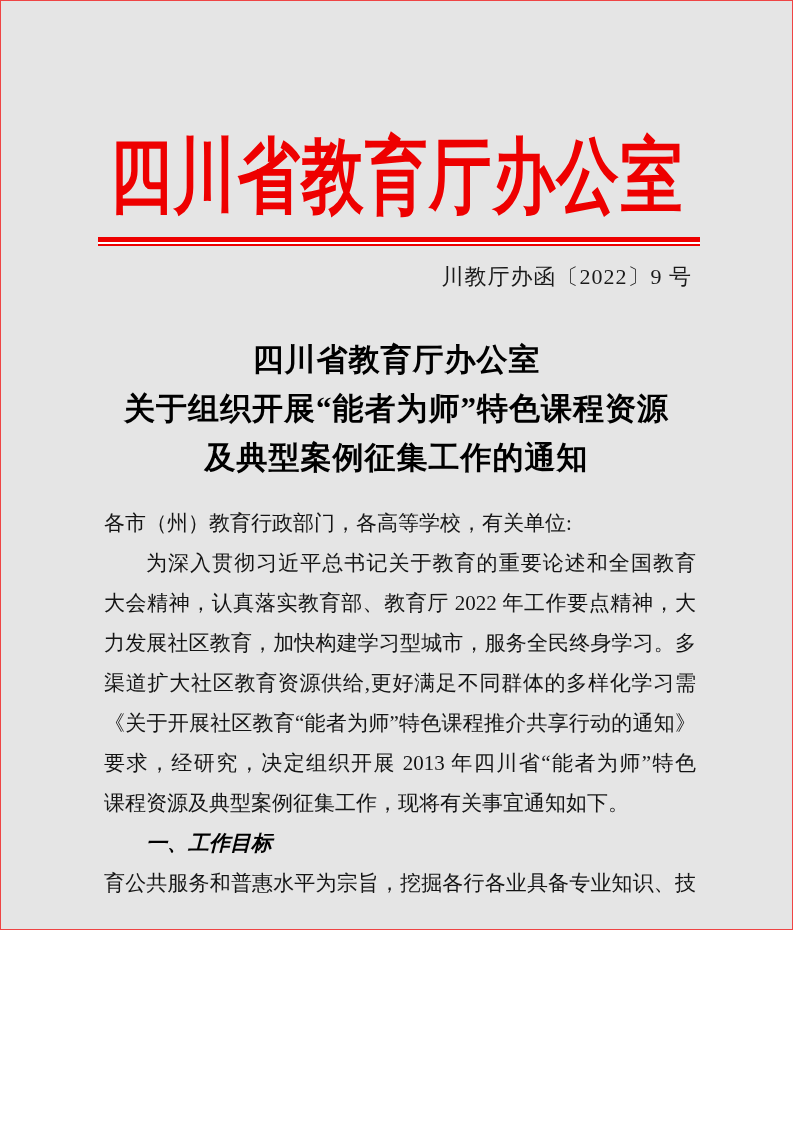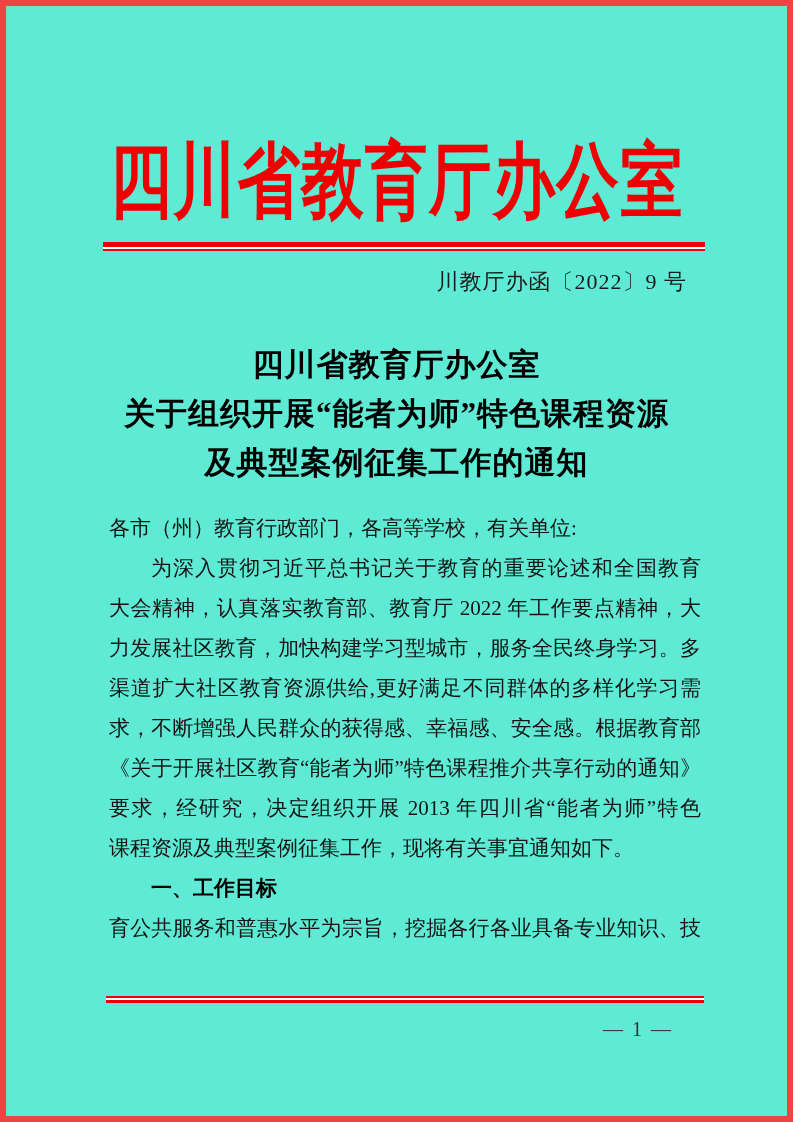--- a/index.html
+++ b/index.html
@@ -1,21 +1,21 @@
 <!DOCTYPE html>
 <html style="--accent: #ee0000;"><head>
 <meta charset="utf-8">
 <style>
   html, body { margin: 0; padding: 0; background: #ffffff; }
   .page {
     position: relative;
     width: 793px;
-    height: 1122px;
-    background: #5eead4;
-    border: 6px solid #ef4444;
+    height: 930px;
+    background: #e5e5e5;
+    border: 1px solid #ef4444;
     box-sizing: border-box;
     overflow: hidden;
     font-family: "Liberation Serif", "DejaVu Serif", serif;
     color: #1a1a1a;
   }
 
   
   .letterhead {
     position: absolute;
     top: 124px; left: 0; right: 0;
@@ -83,20 +83,21 @@
     white-space: normal;
     text-align: justify;
     text-align-last: justify;
   }
   .body-block .line.indent { padding-left: 42px; }
   .body-block .line.heading {
     font-family: "Liberation Sans", "DejaVu Sans", sans-serif;
     font-weight: bold;
     font-size: 21px;
     color: #000000;
+    font-style: italic;
   }
 
   
   .rule-bottom { position: absolute; top: 990px; left: 100px; width: 598px; }
   .rule-bottom .bar-a { height: 2px; background: var(--accent, #ee0000); }
   .rule-bottom .gap { height: 2px; background: #ffffff; }
   .rule-bottom .bar-b { height: 3px; background: var(--accent, #ee0000); }
 
   
   .page-number {
@@ -130,21 +131,20 @@
       <div class="t-line">关于组织开展“能者为师”特色课程资源</div>
       <div class="t-line">及典型案例征集工作的通知</div>
     </div>
 
   <div class="body-block">
       <div class="line">各市（州）教育行政部门，各高等学校，有关单位:</div>
       <div class="line indent justify">为深入贯彻习近平总书记关于教育的重要论述和全国教育</div>
       <div class="line justify">大会精神，认真落实教育部、教育厅 2022 年工作要点精神，大</div>
       <div class="line justify">力发展社区教育，加快构建学习型城市，服务全民终身学习。多</div>
       <div class="line justify">渠道扩大社区教育资源供给,更好满足不同群体的多样化学习需</div>
-      <div class="line justify">求，不断增强人民群众的获得感、幸福感、安全感。根据教育部</div>
       <div class="line justify">《关于开展社区教育“能者为师”特色课程推介共享行动的通知》</div>
       <div class="line justify">要求，经研究，决定组织开展 2013 年四川省“能者为师”特色</div>
       <div class="line">课程资源及典型案例征集工作，现将有关事宜通知如下。</div>
       <div class="line indent heading">一、工作目标</div>
       <div class="line justify">育公共服务和普惠水平为宗旨，挖掘各行各业具备专业知识、技</div>
     </div>
 
   <div class="rule-bottom">
     <div class="bar-a"></div>
     <div class="gap"></div>

